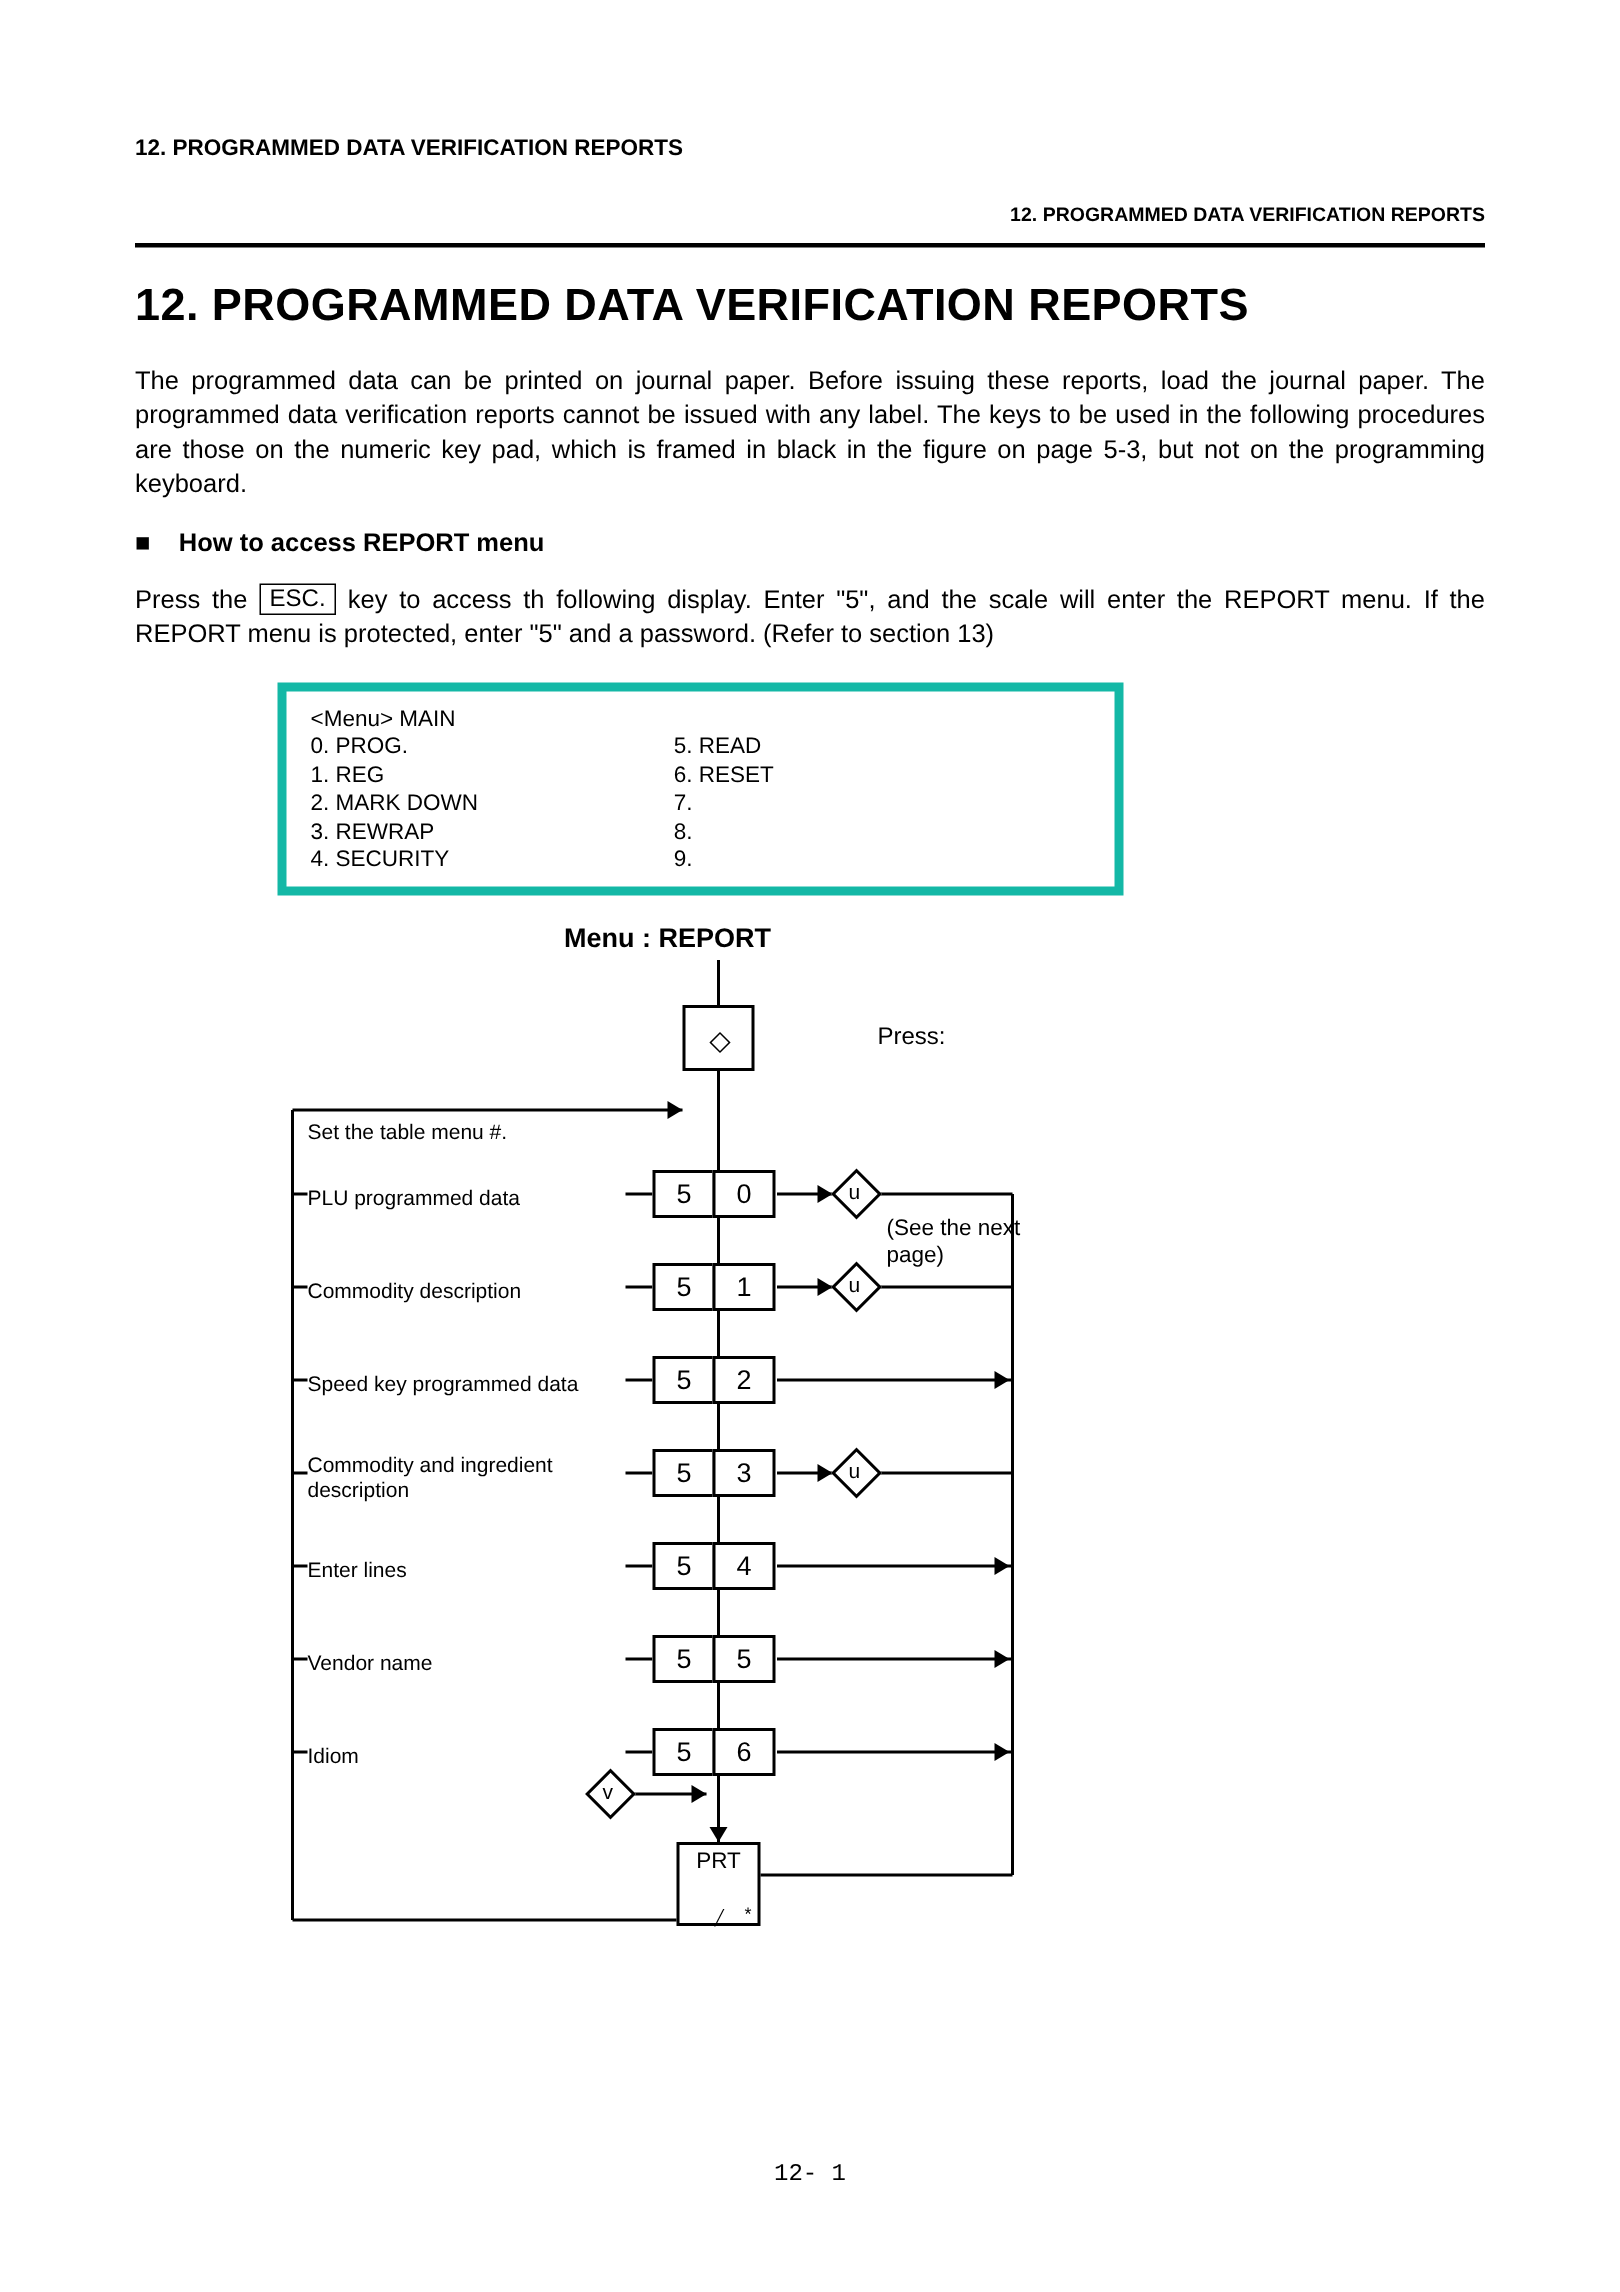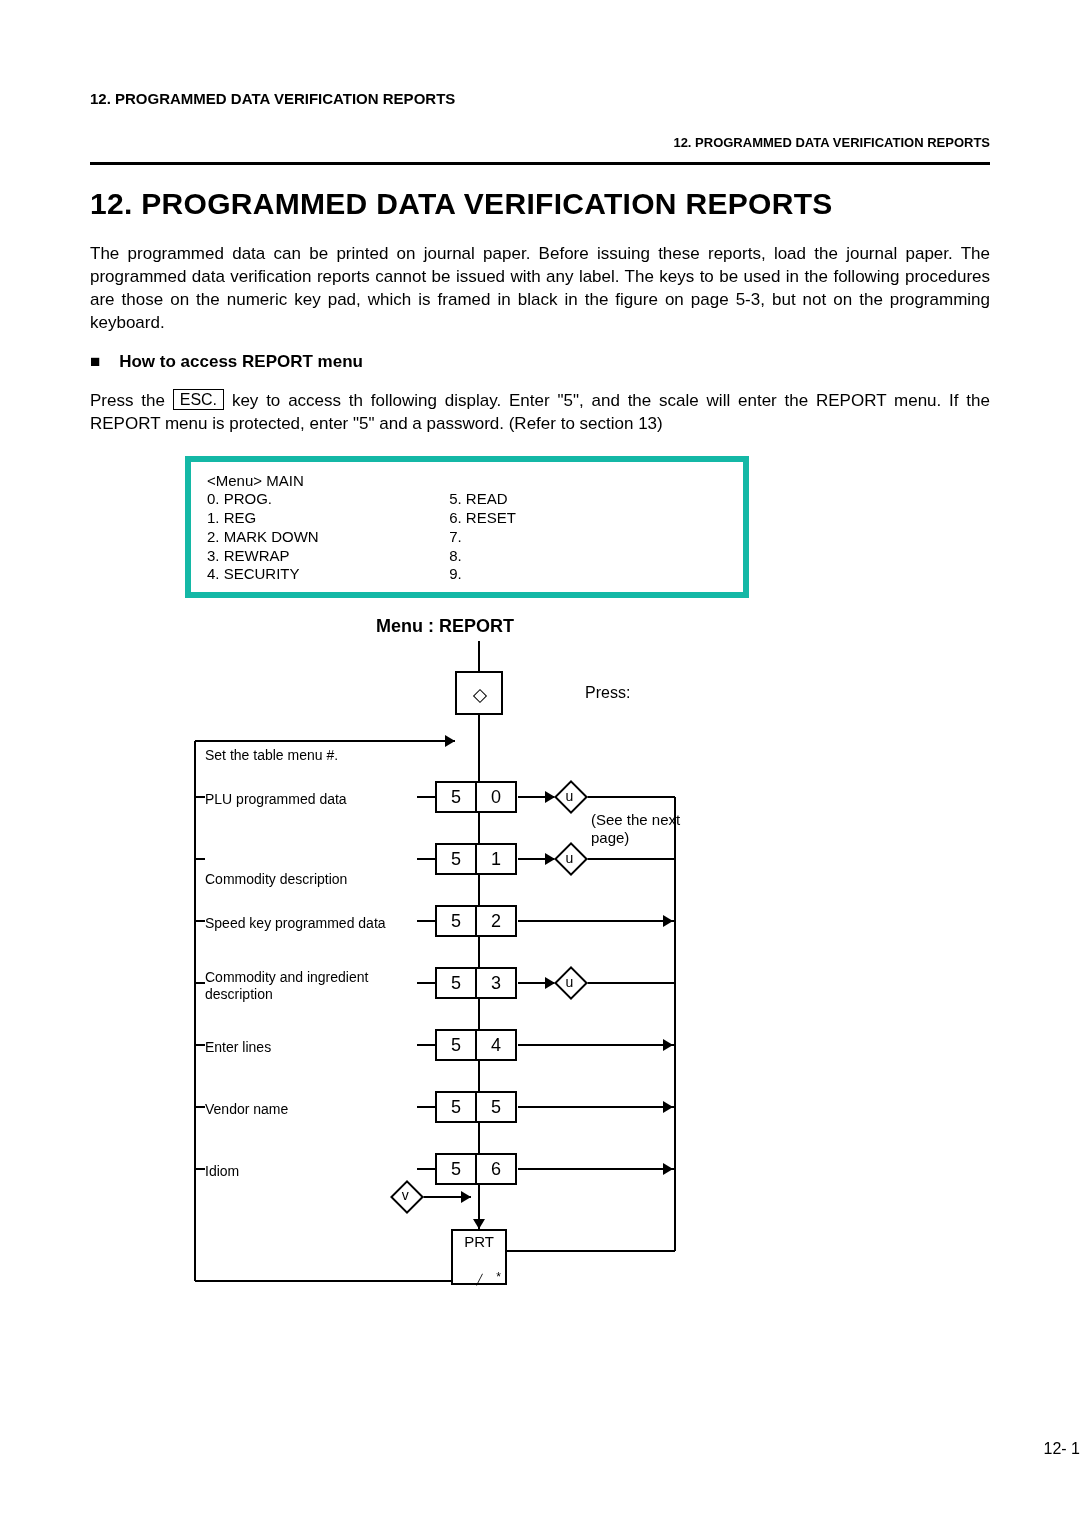--- a/index.html
+++ b/index.html
@@ -188,22 +188,23 @@
     width: 0; height: 0;
     border-left: 6px solid transparent;
     border-right: 6px solid transparent;
     border-top: 10px solid #000;
   }
 
   .page-num {
     position: absolute;
     left: 0; right: 0;
     bottom: 70px;
-    text-align: right;
+    text-align: center;
     font-size: 16px;
+    font-family: Liberation Mono, monospace;
   }
 
   svg.wires {
     position: absolute;
     inset: 0;
     width: 100%;
     height: 100%;
   }
 </style>
 </head>
@@ -324,21 +325,21 @@
     <div class="label-abs" style="left:20px; top:150px;">PLU programmed data</div>
     <div class="key-row" style="top:140px;">
       <div class="key-box">5</div>
       <div class="key-box">0</div>
     </div>
     <div class="diamond" style="left:374px; top:144px;">
         <span>u</span>
       </div>
     <div class="label-abs" style="left:406px; top:170px; font-size:15px;">(See the next page)</div>
 
-    <div class="label-abs" style="left:20px; top:212px;margin-top:18px;">Commodity description</div>
+    <div class="label-abs" style="left:20px; top:212px;">Commodity description</div>
     <div class="key-row" style="top:202px;">
       <div class="key-box">5</div>
       <div class="key-box">1</div>
     </div>
     <div class="diamond" style="left:374px; top:206px;">
         <span>u</span>
       </div>
 
     <div class="label-abs" style="left:20px; top:274px;">Speed key programmed data</div>
     <div class="key-row" style="top:264px;">

